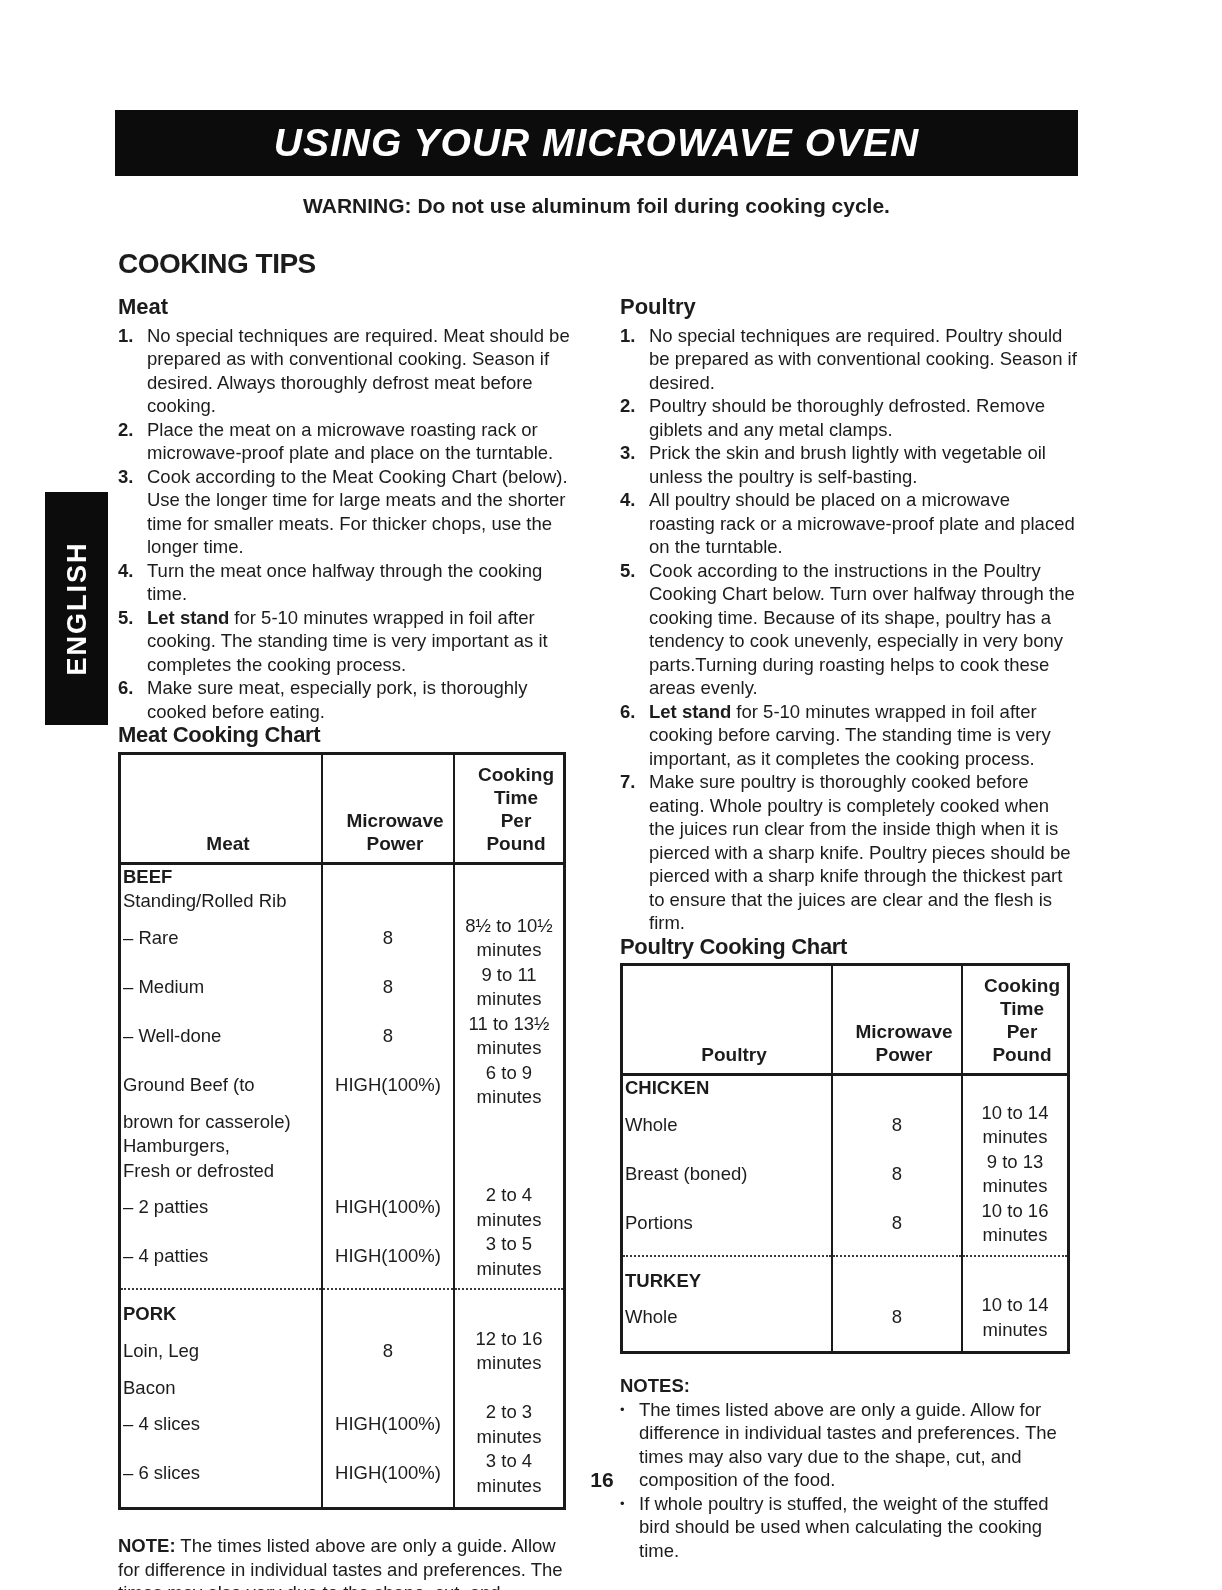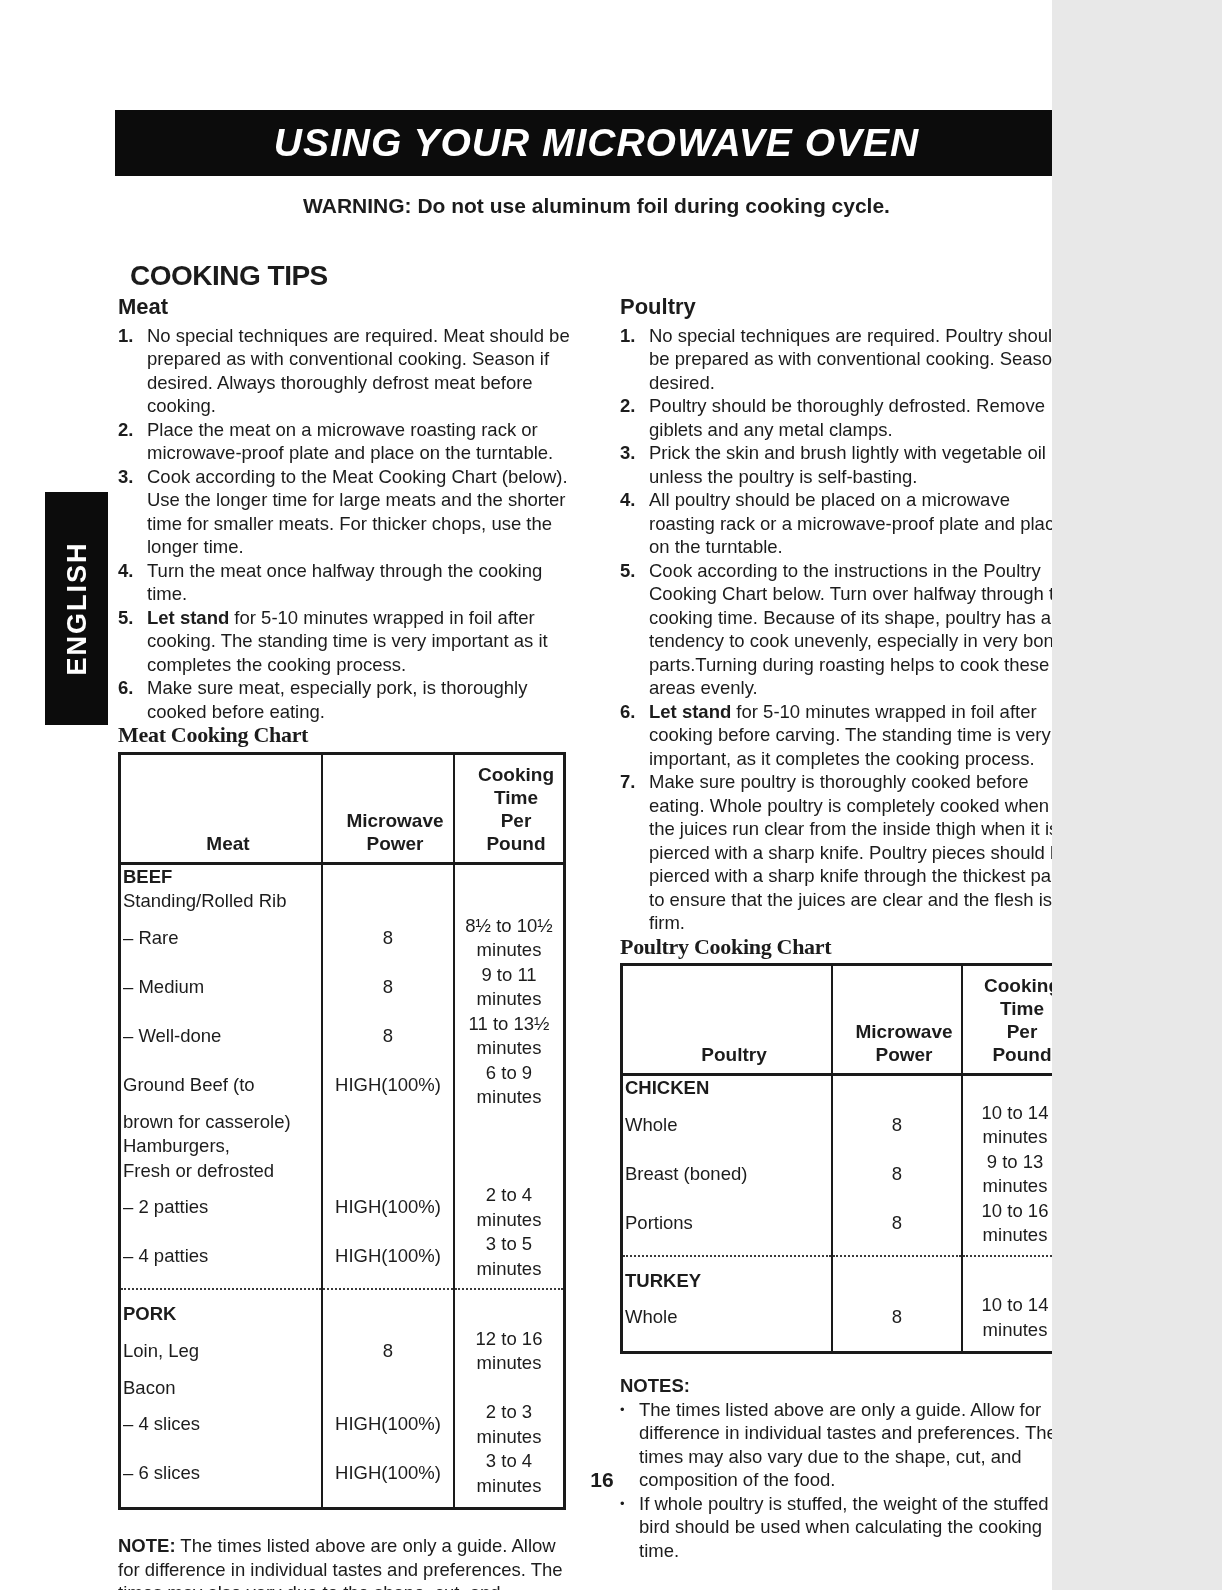--- a/index.html
+++ b/index.html
@@ -1,34 +1,34 @@
 <!DOCTYPE html>
 <html><head>
 <meta charset="utf-8">
 <style>
   html,body{margin:0;padding:0;background:#e8e8e8;}
-  .page{position:relative;width:1052px;height:1590px;background:#ffffff;
+  .page{position:relative;width:1222px;height:1590px;background:#ffffff;
         font-family:"Liberation Sans",sans-serif;color:#1c1c1c;overflow:hidden;}
 
   .title-bar{position:absolute;left:115px;top:110px;width:963px;height:66px;
              background:#0c0c0c;display:flex;align-items:center;justify-content:center;}
   .title-bar span{color:#ffffff;font-style:italic;font-weight:bold;font-size:39px;letter-spacing:1px;}
 
   .warning{position:absolute;left:115px;top:194px;width:963px;text-align:center;
            font-weight:bold;font-size:21px;}
 
-  .cooking-tips{position:absolute;left:118px;top:248px;margin:12px;
+  .cooking-tips{position:absolute;left:118px;top:248px;margin:0;
                 font-size:28px;font-weight:bold;letter-spacing:-0.5px;}
 
   .col{position:absolute;top:295px;font-size:18.5px;line-height:23.5px;}
   .col.left{left:118px;width:452px;}
   .col.right{left:620px;width:458px;}
 
   .col h2{font-size:22px;font-weight:bold;margin:0 0 5px 0;}
-  .chart-h{font-size:25px;font-weight:bold;margin:26px 0 11px 0;letter-spacing:-0.3px;font-family:Liberation Serif, serif;}
+  .chart-h{font-size:25px;font-weight:bold;margin:26px 0 11px 0;letter-spacing:-0.3px;}
 
   ol.tips{list-style:none;margin:0;padding:0;}
   ol.tips li{display:flex;}
   ol.tips .num{width:29px;flex:none;font-weight:bold;}
   ol.tips .txt{flex:1;}
 
   table.chart{border-collapse:collapse;border:3px solid #1a1a1a;table-layout:fixed;}
   #meat-table{width:448px;}
   #poultry-table{width:450px;}
   table.chart th{font-weight:bold;border-bottom:3px solid #1a1a1a;vertical-align:bottom;

